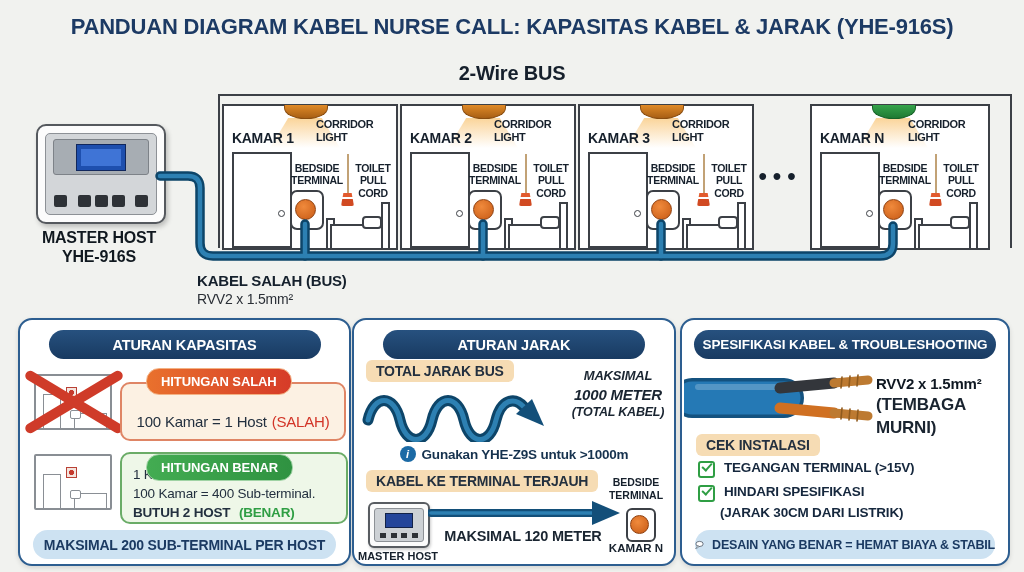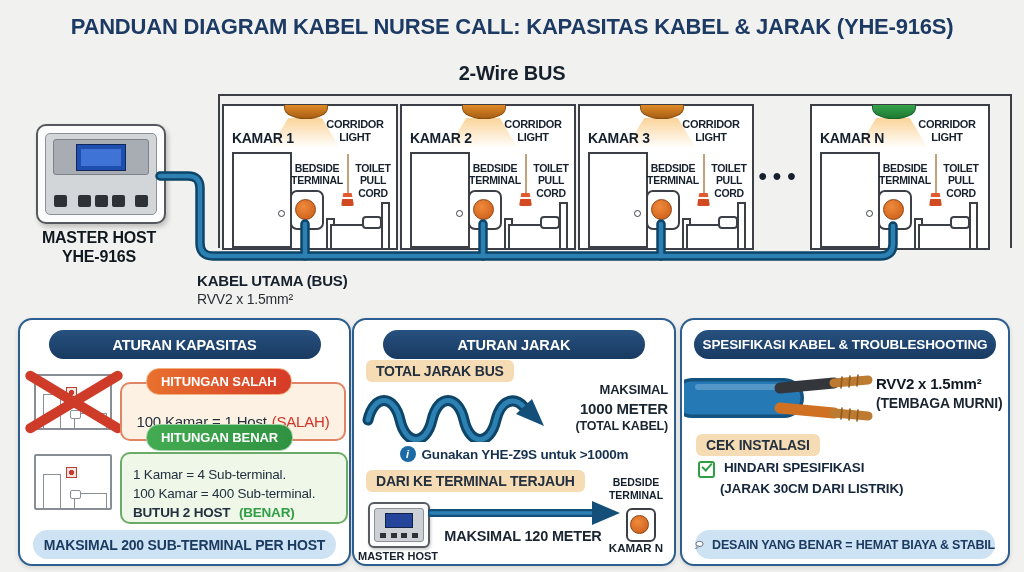--- a/index.html
+++ b/index.html
@@ -47,21 +47,21 @@
   .dome{position:absolute;left:60px;top:-1px;width:42px;height:13px;
     background:linear-gradient(#e08a27,#a85f14);
     border:1px solid #8a4d10;border-top:none;
     border-radius:0 0 21px 21px / 0 0 11px 11px;}
   .rn .dome{background:linear-gradient(#35a34b,#1e7a33);border-color:#176328;}
   .glow{position:absolute;left:46px;top:12px;width:70px;height:30px;
     background:linear-gradient(rgba(247,183,85,.6),rgba(247,183,85,0));
     clip-path:polygon(26% 0,74% 0,100% 100%,0 100%);}
   .room-name{position:absolute;left:8px;top:24px;font-size:14px;font-weight:bold;color:#16202c;letter-spacing:-0.3px;white-space:nowrap;}
   .cl-label{position:absolute;right:2px;top:12px;width:78px;font-size:11px;line-height:1.2;
-    font-weight:bold;color:#16202c;text-align:center;letter-spacing:-0.3px;}
+    font-weight:bold;color:#16202c;text-align:left;letter-spacing:-0.3px;}
   .door{position:absolute;left:8px;top:46px;width:56px;height:92px;background:#fff;border:2px solid #3c4046;}
   .knob{position:absolute;right:5px;top:56px;width:5px;height:5px;border:1.5px solid #3c4046;border-radius:50%;display:block;}
   .bt-label{position:absolute;left:54px;top:56px;width:78px;font-size:10.5px;line-height:1.18;
     font-weight:bold;color:#16202c;text-align:center;letter-spacing:-0.3px;}
   .tp-label{position:absolute;left:126px;top:56px;width:46px;font-size:10.5px;line-height:1.18;
     font-weight:bold;color:#16202c;text-align:center;letter-spacing:-0.3px;}
   .cord{position:absolute;left:123px;top:48px;width:2px;height:40px;background:#c2a276;z-index:2;}
   .cord-handle{position:absolute;left:117px;top:87px;width:13px;height:13px;z-index:2;
     background:linear-gradient(#e25b2e 30%,#fff 30%,#fff 45%,#d14a22 45%);
     clip-path:polygon(18% 0,82% 0,100% 100%,0 100%);border-radius:2px;}
@@ -106,35 +106,35 @@
   .mdoor{left:7px;bottom:0;width:16px;height:33px;border-bottom:none!important;}
   .mdev{left:30px;top:11px;width:9px;height:9px;border-color:#b94135!important;
     background:radial-gradient(circle,#c6392c 40%,#f3e4de 45%)!important;}
   .mbed{right:3px;bottom:0;width:31px;height:14px;border-bottom:none!important;}
   .mpillow{right:29px;bottom:9px;width:9px;height:7px;border-radius:2px;}
   .xbar{position:absolute;left:-16px;top:23px;width:112px;height:10px;background:#cf3b29;border-radius:5px;}
   .xa{transform:rotate(31deg)}.xb{transform:rotate(-31deg)}
   .pill{position:absolute;height:25px;border-radius:13px;color:#fff;font-size:13px;font-weight:bold;
     display:flex;align-items:center;justify-content:center;padding:0 14px;white-space:nowrap;z-index:2;letter-spacing:-0.1px;}
   .pill-wrong{left:126px;top:48px;background:linear-gradient(90deg,#e9712d,#d63b28);border:1.5px solid #f3b183;}
-  .pill-right{left:126px;top:104px;background:linear-gradient(90deg,#43ac52,#2f9241);border:1.5px solid #9fd3a4;}
+  .pill-right{left:126px;top:134px;background:linear-gradient(90deg,#43ac52,#2f9241);border:1.5px solid #9fd3a4;}
   .box-wrong{position:absolute;left:100px;top:62px;width:222px;height:46px;background:#fcf1e3;
     border:2px solid #df8565;border-radius:10px;display:flex;align-items:flex-end;justify-content:center;
     padding-bottom:9px;font-size:15px;color:#23303f;white-space:nowrap;letter-spacing:-0.2px;}
   .box-right{position:absolute;left:100px;top:132px;width:228px;height:72px;background:#eef7e8;
     border:2px solid #6aac67;border-radius:10px;padding:12px 0 0 11px;font-size:13.5px;line-height:1.4;
     color:#23303f;letter-spacing:-0.2px;box-sizing:border-box;}
   .hl-red{color:#d23427;margin-left:5px;}
   .hl-green{color:#2f9e44;margin-left:5px;font-weight:bold;}
   .bold{font-weight:bold;}
 
   
   .tan1{left:12px;top:40px}.tan2{left:12px;top:150px}
   .wave-wrap{position:absolute;left:6px;top:58px;width:212px;height:64px;}
-  .maxblock{position:absolute;left:214px;top:62px;width:100px;text-align:right;color:#1a2531;line-height:1.3;letter-spacing:-0.2px;}
+  .maxblock{position:absolute;left:214px;top:48px;width:100px;text-align:center;color:#1a2531;line-height:1.3;letter-spacing:-0.2px;font-style:italic;}
   .mx1{font-size:13px;font-weight:bold;display:block;}
   .mx2{font-size:15px;font-weight:bold;display:block;}
   .mx3{font-size:12.5px;font-weight:bold;display:block;}
   .note{position:absolute;left:0;right:0;top:126px;display:flex;align-items:center;justify-content:center;gap:6px;}
   .info-i{width:16px;height:16px;border-radius:50%;background:#1b6aa5;color:#fff;font-size:11px;
     font-weight:bold;font-style:italic;display:flex;align-items:center;justify-content:center;flex:0 0 auto;}
   .note-text{font-size:13.5px;font-weight:bold;color:#16324e;letter-spacing:-0.2px;}
   .mini-host{position:absolute;left:14px;top:182px;width:58px;height:42px;background:#fbfbfb;
     border:2px solid #585c61;border-radius:6px;box-shadow:1px 2px 3px rgba(0,0,0,.2);}
   .mini-face{position:absolute;inset:4px;background:#cdd1d5;border:1px solid #8d9196;border-radius:3px;}
@@ -147,21 +147,21 @@
   .bt2-label{position:absolute;left:248px;top:156px;width:68px;text-align:center;font-size:10.5px;line-height:1.2;font-weight:bold;color:#16202c;}
   .terminal2{position:absolute;left:272px;top:188px;width:26px;height:30px;background:#fff;border:2px solid #3c4046;border-radius:6px;}
   .term-dot2{position:absolute;left:2px;top:5px;width:17px;height:17px;border-radius:50%;display:block;
     background:radial-gradient(circle at 40% 35%,#f08a3c,#c75a15);border:1px solid #8f3f0d;}
   .kn-label{position:absolute;left:248px;top:222px;width:68px;text-align:center;font-size:11.5px;font-weight:bold;color:#16202c;}
 
   
   .cable-wrap{position:absolute;left:2px;top:44px;width:200px;height:68px;}
   .spec-text{position:absolute;left:194px;top:54px;line-height:1.35;letter-spacing:-0.2px;}
   .spec-l1{display:block;font-size:15px;font-weight:bold;color:#0f1822;}
-  .spec-l2{display:block;font-size:14px;font-weight:bold;color:#1a2430;}
+  .spec-l2{display:block;font-size:17px;font-weight:bold;color:#1a2430;}
   .tan3{left:14px;top:114px;}
   .checklist{position:absolute;left:16px;top:140px;right:8px;}
   .chk-row{display:flex;align-items:flex-start;gap:9px;margin-bottom:6px;}
   .cb{width:13px;height:13px;border:2.5px solid #2f9e44;border-radius:3px;position:relative;flex:0 0 auto;margin-top:1px;}
   .cb::after{content:"";position:absolute;left:2px;top:0px;width:8px;height:4px;
     border-left:2.5px solid #2f9e44;border-bottom:2.5px solid #2f9e44;transform:rotate(-48deg);}
   .chk-text{font-size:13.5px;font-weight:bold;color:#15273d;letter-spacing:-0.2px;line-height:1.25;}
   .chk-sub{margin-left:22px;margin-top:-3px;}
   .pf3{font-size:12.5px;}
 </style>
@@ -302,21 +302,21 @@
       <g stroke="#2d80b2" stroke-width="4.5">
         <path d="M160,176 L188,176 Q200,176 200,188 L200,243 Q200,256 213,256 L880,256 Q893,256 893,244 L893,226"></path>
         <path d="M305,224 L305,256"></path>
           <path d="M483,224 L483,256"></path>
           <path d="M661,224 L661,256"></path>
       </g>
     </g>
   </svg>
 
   <div class="bus-label">
-    <span class="l1">KABEL UTAMA (BUS)</span>
+    <span class="l1">KABEL SALAH (BUS)</span>
     <span class="l2">RVV2 x 1.5mm²</span>
   </div>
 </div>
 
 <div class="panel p1">
   <div class="panel-header ph1">ATURAN KAPASITAS</div>
 
   <div class="illus-wrap iw1">
     <div class="illus">
         <i class="mdoor"></i>
@@ -373,21 +373,21 @@
     <span class="mx1">MAKSIMAL</span>
     <span class="mx2">1000 METER</span>
     <span class="mx3">(TOTAL KABEL)</span>
   </div>
 
   <div class="note">
     <span class="info-i">i</span>
     <span class="note-text">Gunakan YHE-Z9S untuk &gt;1000m</span>
   </div>
 
-  <div class="tan tan2">DARI KE TERMINAL TERJAUH</div>
+  <div class="tan tan2">KABEL KE TERMINAL TERJAUH</div>
 
   <div class="mini-host">
     <div class="mini-face">
         <span class="mini-lcd"></span>
       <span class="mini-btns">
           <i></i>
           <i></i>
           <i></i>
           <i></i>
         </span>
@@ -436,20 +436,24 @@
   <div class="spec-text">
     <span class="spec-l1">RVV2 x 1.5mm²</span>
     <span class="spec-l2">(TEMBAGA MURNI)</span>
   </div>
 
   <div class="tan tan3">CEK INSTALASI</div>
 
   <div class="checklist">
     <div class="chk-row">
       <span class="cb"></span>
+      <span class="chk-text">TEGANGAN TERMINAL (&gt;15V)</span>
+    </div>
+    <div class="chk-row">
+      <span class="cb"></span>
       <span class="chk-text">HINDARI SPESIFIKASI</span>
     </div>
     <div class="chk-text chk-sub">(JARAK 30CM DARI LISTRIK)</div>
   </div>
 
   <div class="panel-footer pf3">
     <svg width="26" height="24" viewBox="0 0 30 27" xmlns="http://www.w3.org/2000/svg">
       <ellipse cx="15" cy="10" rx="12" ry="8.5" fill="#fff" stroke="#1d2a3a" stroke-width="2"></ellipse>
       <path d="M8,16 C7,21 4,24 2,25 C8,24 12,21 14,18 Z" fill="#fff" stroke="#1d2a3a" stroke-width="1.5" stroke-linejoin="round"></path>
     </svg>

